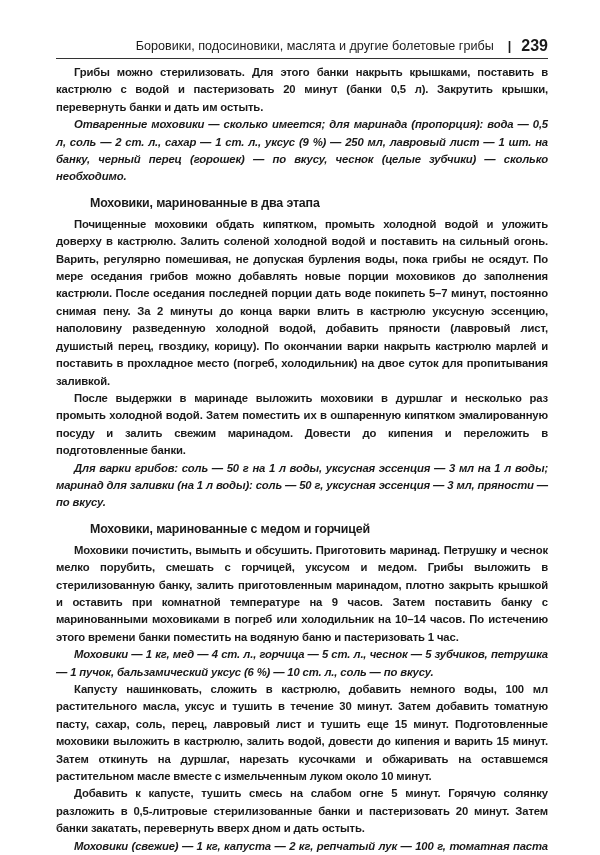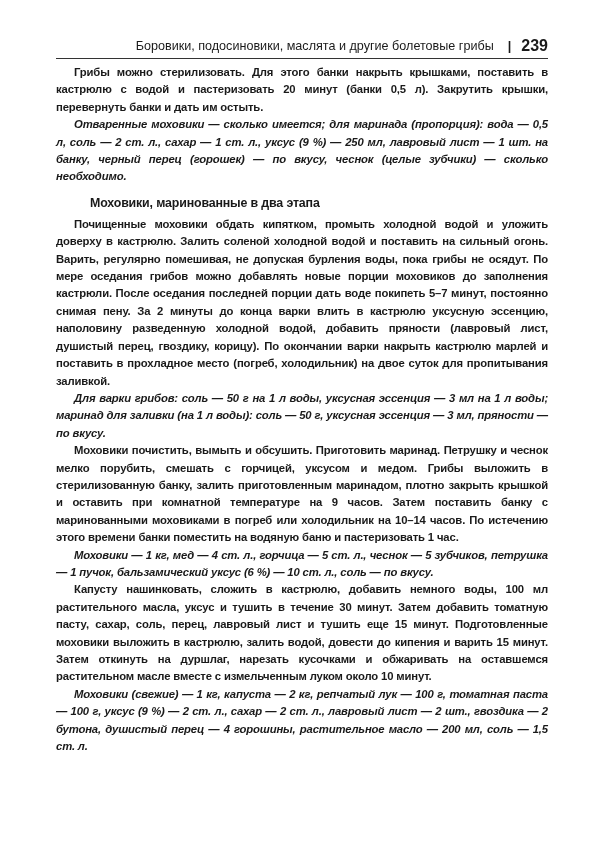--- a/index.html
+++ b/index.html
@@ -31,27 +31,30 @@
 
   <div class="content">
     <section>
       <p>Грибы можно стерилизовать. Для этого банки накрыть крышками, поставить в кастрюлю с водой и пастеризовать 20 минут (банки 0,5 л). Закрутить крышки, перевернуть банки и дать им остыть.</p>
       <p class="ing">Отваренные моховики — сколько имеется; для маринада (пропорция): вода — 0,5 л, соль — 2 ст. л., сахар — 1 ст. л., уксус (9 %) — 250 мл, лавровый лист — 1 шт. на банку, черный перец (горошек) — по вкусу, чеснок (целые зубчики) — сколько необходимо.</p>
     </section>
 
     <section>
       <h3>Моховики, маринованные в два этапа</h3>
       <p>Почищенные моховики обдать кипятком, промыть холодной водой и уложить доверху в кастрюлю. Залить соленой холодной водой и поставить на сильный огонь. Варить, регулярно помешивая, не допуская бурления воды, пока грибы не осядут. По мере оседания грибов можно добавлять новые порции моховиков до заполнения кастрюли. После оседания последней порции дать воде покипеть 5–7 минут, постоянно снимая пену. За 2 минуты до конца варки влить в кастрюлю уксусную эссенцию, наполовину разведенную холодной водой, добавить пряности (лавровый лист, душистый перец, гвоздику, корицу). По окончании варки накрыть кастрюлю марлей и поставить в прохладное место (погреб, холодильник) на двое суток для пропитывания заливкой.</p>
+      <p>После выдержки в маринаде выложить моховики в дуршлаг и несколько раз промыть холодной водой. Затем поместить их в ошпаренную кипятком эмалированную посуду и залить свежим маринадом. Довести до кипения и переложить в подготовленные банки.</p>
       <p class="ing">Для варки грибов: соль — 50 г на 1 л воды, уксусная эссенция — 3 мл на 1 л воды; маринад для заливки (на 1 л воды): соль — 50 г, уксусная эссенция — 3 мл, пряности — по вкусу.</p>
     </section>
 
     <section>
+      <h3>Моховики, маринованные с медом и горчицей</h3>
       <p>Моховики почистить, вымыть и обсушить. Приготовить маринад. Петрушку и чеснок мелко порубить, смешать с горчицей, уксусом и медом. Грибы выложить в стерилизованную банку, залить приготовленным маринадом, плотно закрыть крышкой и оставить при комнатной температуре на 9 часов. Затем поставить банку с маринованными моховиками в погреб или холодильник на 10–14 часов. По истечению этого времени банки поместить на водяную баню и пастеризовать 1 час.</p>
       <p class="ing">Моховики — 1 кг, мед — 4 ст. л., горчица — 5 ст. л., чеснок — 5 зубчиков, петрушка — 1 пучок, бальзамический уксус (6 %) — 10 ст. л., соль — по вкусу.</p>
     </section>
 
     <section>
       <p>Капусту нашинковать, сложить в кастрюлю, добавить немного воды, 100 мл растительного масла, уксус и тушить в течение 30 минут. Затем добавить томатную пасту, сахар, соль, перец, лавровый лист и тушить еще 15 минут. Подготовленные моховики выложить в кастрюлю, залить водой, довести до кипения и варить 15 минут. Затем откинуть на дуршлаг, нарезать кусочками и обжаривать на оставшемся растительном масле вместе с измельченным луком около 10 минут.</p>
+      <p>Добавить к капусте, тушить смесь на слабом огне 5 минут. Горячую солянку разложить в 0,5-литровые стерилизованные банки и пастеризовать 20 минут. Затем банки закатать, перевернуть вверх дном и дать остыть.</p>
       <p class="ing">Моховики (свежие) — 1 кг, капуста — 2 кг, репчатый лук — 100 г, томатная паста — 100 г, уксус (9 %) — 2 ст. л., сахар — 2 ст. л., лавровый лист — 2 шт., гвоздика — 2 бутона, душистый перец — 4 горошины, растительное масло — 200 мл, соль — 1,5 ст. л.</p>
     </section>
 
   </div>
 </div>
 
 </body></html>

